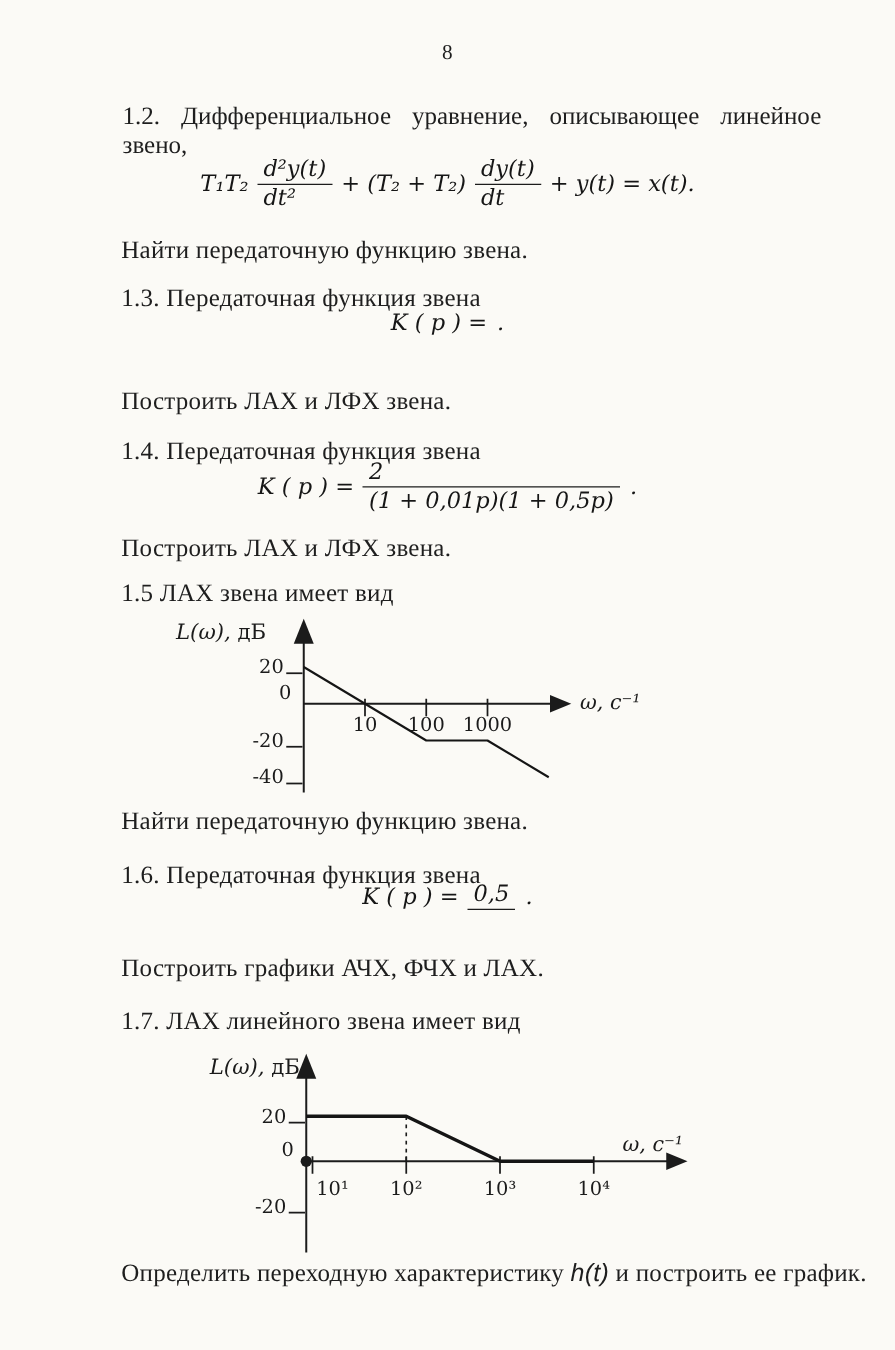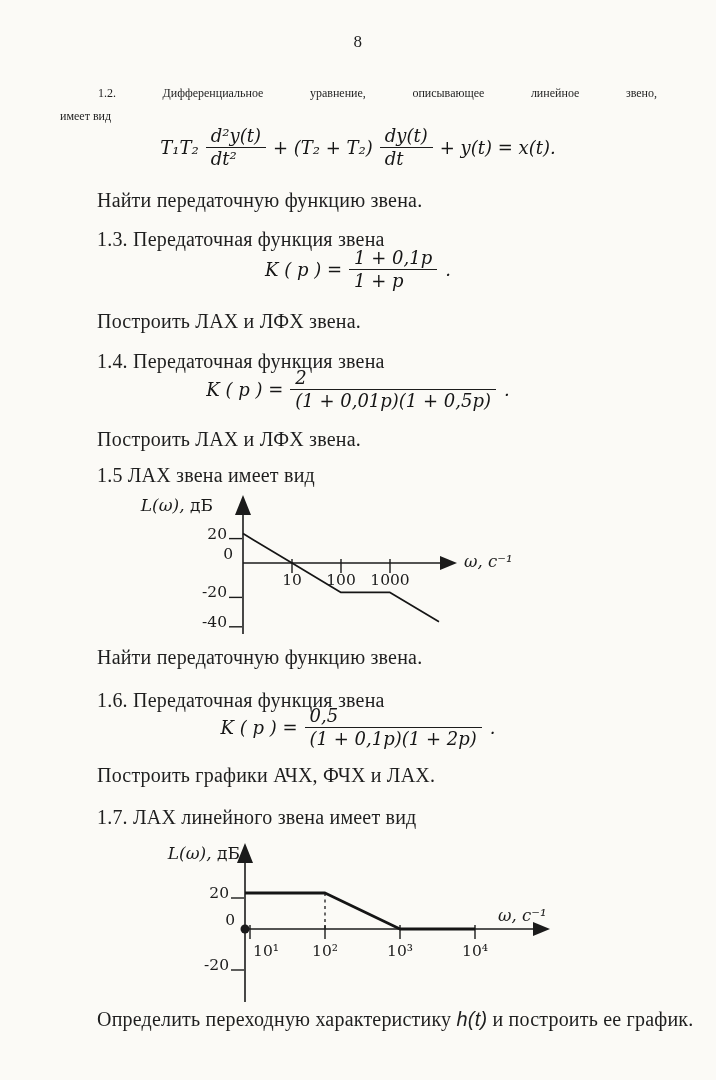--- a/index.html
+++ b/index.html
@@ -3,21 +3,21 @@
 <meta charset="utf-8">
 <style>
   html,body{margin:0;padding:0}
   body{
     width:716px;height:1080px;position:relative;overflow:hidden;
     background:#fbfaf6;color:#1e1e1e;
     font-family:"Liberation Serif",serif;
   }
   #pageno{position:absolute;top:32px;left:0;right:0;text-align:center;font-size:17px;letter-spacing:.5px}
   .h,.task{position:absolute;left:97px;font-size:20px;letter-spacing:.2px;white-space:nowrap}
-  #s12{position:absolute;left:60px;width:597px;top:82px;font-size:12px;line-height:23px}
+  #s12{position:absolute;left:60px;width:597px;top:82px;font-size:20px;line-height:23px}
   #s12 .jl{text-align:justify;text-align-last:justify;padding-left:38px}
   .eq{
     position:absolute;left:0;right:0;
     display:flex;align-items:center;justify-content:center;column-gap:7px;
     font-family:"DejaVu Serif",serif;font-style:italic;font-size:18px;color:#161616;
   }
   .frac{display:inline-flex;flex-direction:column;line-height:1.12}
   .frac .bar{align-self:stretch;height:0;border-bottom:1.4px solid #1c1c1c;margin:1px 0}
   .num,.den{padding:0 5px;white-space:nowrap}
   .period{align-self:center;margin-left:1px}
@@ -41,21 +41,20 @@
 </style>
 </head>
 <body>
 
 <div id="page">
 
   <div id="pageno">8</div>
 
   <div id="s12">
     <div class="jl">1.2. Дифференциальное уравнение, описывающее линейное звено,</div>
-    <div class="l2">имеет вид</div>
   </div>
 
   <div class="eq" id="eq12">
     <span class="tok">T₁T₂</span>
     <span class="frac">
       <span class="num">d²y(t)</span>
       <span class="bar"></span>
       <span class="den">dt²</span>
     </span>
     <span class="tok">+ (T₂ + T₂)</span>
@@ -65,25 +64,20 @@
       <span class="den">dt</span>
     </span>
     <span class="tok">+ y(t) = x(t).</span>
   </div>
 
   <div class="task" id="t12">Найти передаточную функцию звена.</div>
 
   <div class="h" id="s13h">1.3. Передаточная функция звена</div>
   <div class="eq" id="eq13">
     <span class="tok">K ( p ) =</span>
-    <span class="frac">
-      <span class="num">1 + 0,1p</span>
-      <span class="bar"></span>
-      <span class="den">1 + p</span>
-    </span>
     <span class="tok period">.</span>
   </div>
   <div class="task" id="t13">Построить ЛАХ и ЛФХ звена.</div>
 
   <div class="h" id="s14h">1.4. Передаточная функция звена</div>
   <div class="eq" id="eq14">
     <span class="tok">K ( p ) =</span>
     <span class="frac">
       <span class="num">2</span>
       <span class="bar"></span>
@@ -119,21 +113,20 @@
     </svg>
 
   <div class="task" id="t15">Найти передаточную функцию звена.</div>
 
   <div class="h" id="s16h">1.6. Передаточная функция звена</div>
   <div class="eq" id="eq16">
     <span class="tok">K ( p ) =</span>
     <span class="frac">
       <span class="num">0,5</span>
       <span class="bar"></span>
-      <span class="den">(1 + 0,1p)(1 + 2p)</span>
     </span>
     <span class="tok period">.</span>
   </div>
   <div class="task" id="t16">Построить графики АЧХ, ФЧХ и ЛАХ.</div>
 
   <div class="h" id="s17h">1.7. ЛАХ линейного звена имеет вид</div>
 
   <svg id="chart2" style="left:120px;top:835px" width="505" height="173" viewBox="120 835 505 173">
       <line x1="245" y1="859" x2="245" y2="1002" stroke="#1b1b1b" stroke-width="1.6"></line>
       <polygon points="237,863 245,843 253,863" fill="#1b1b1b"></polygon>

